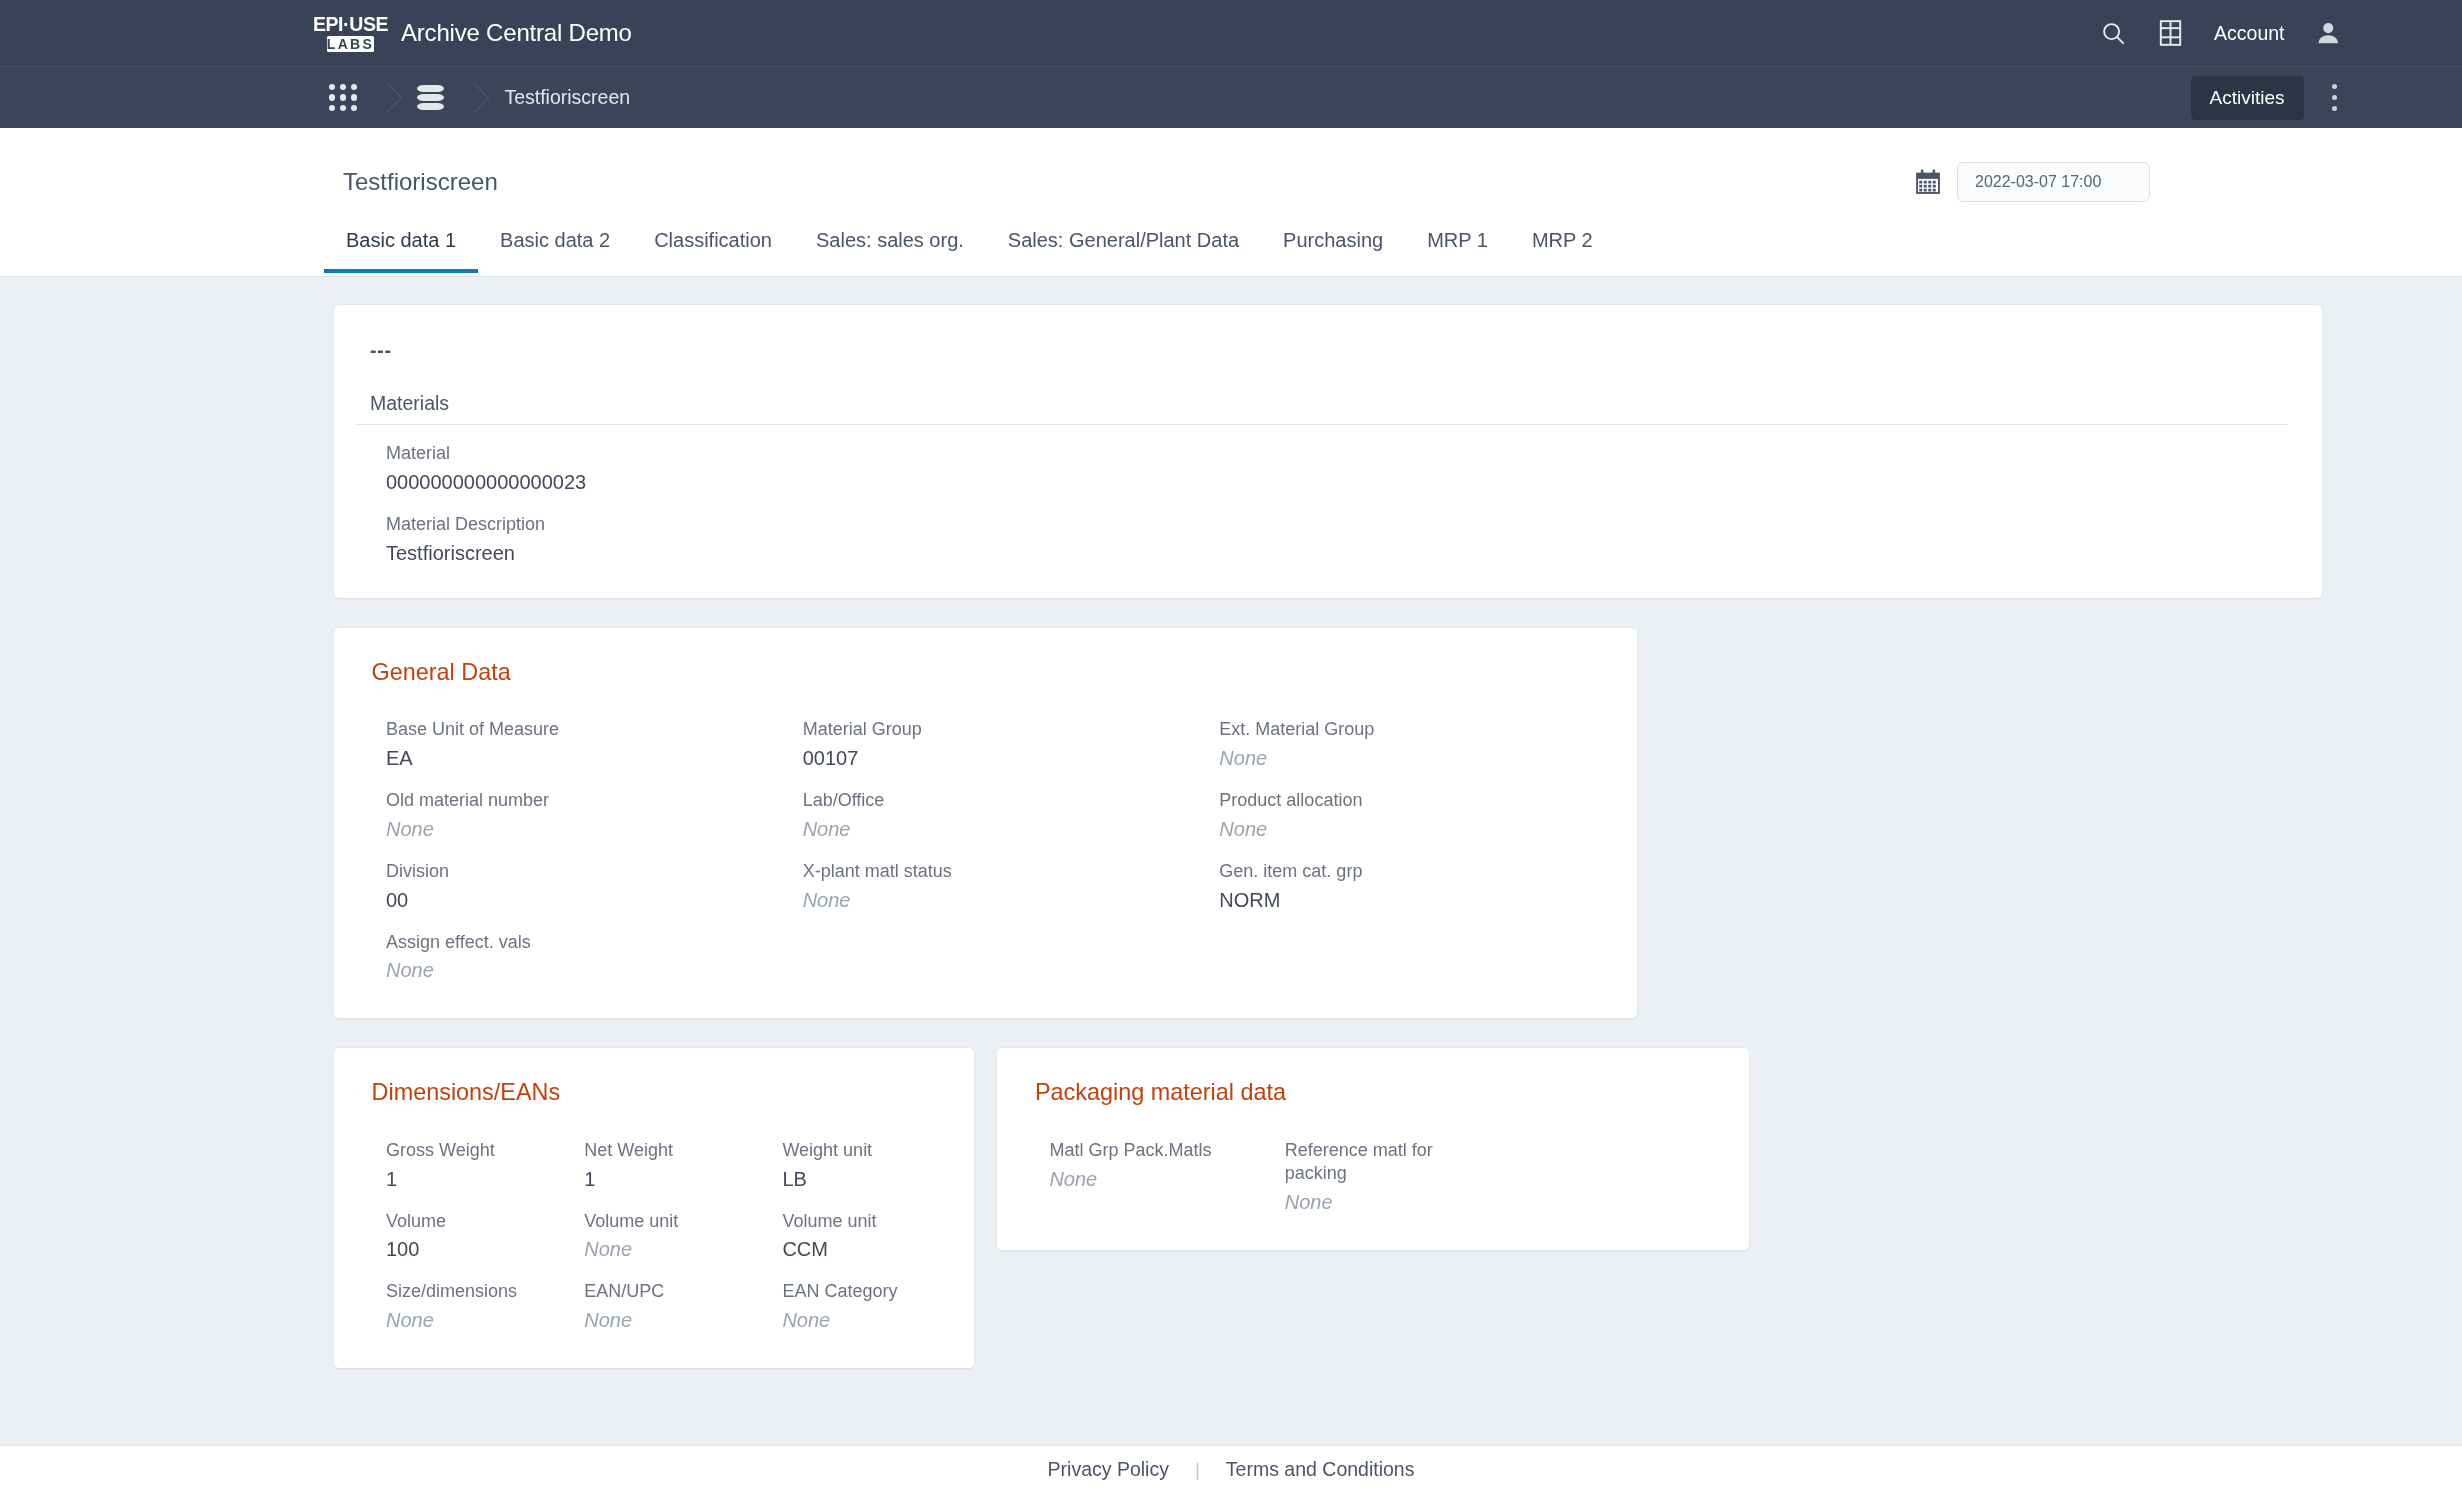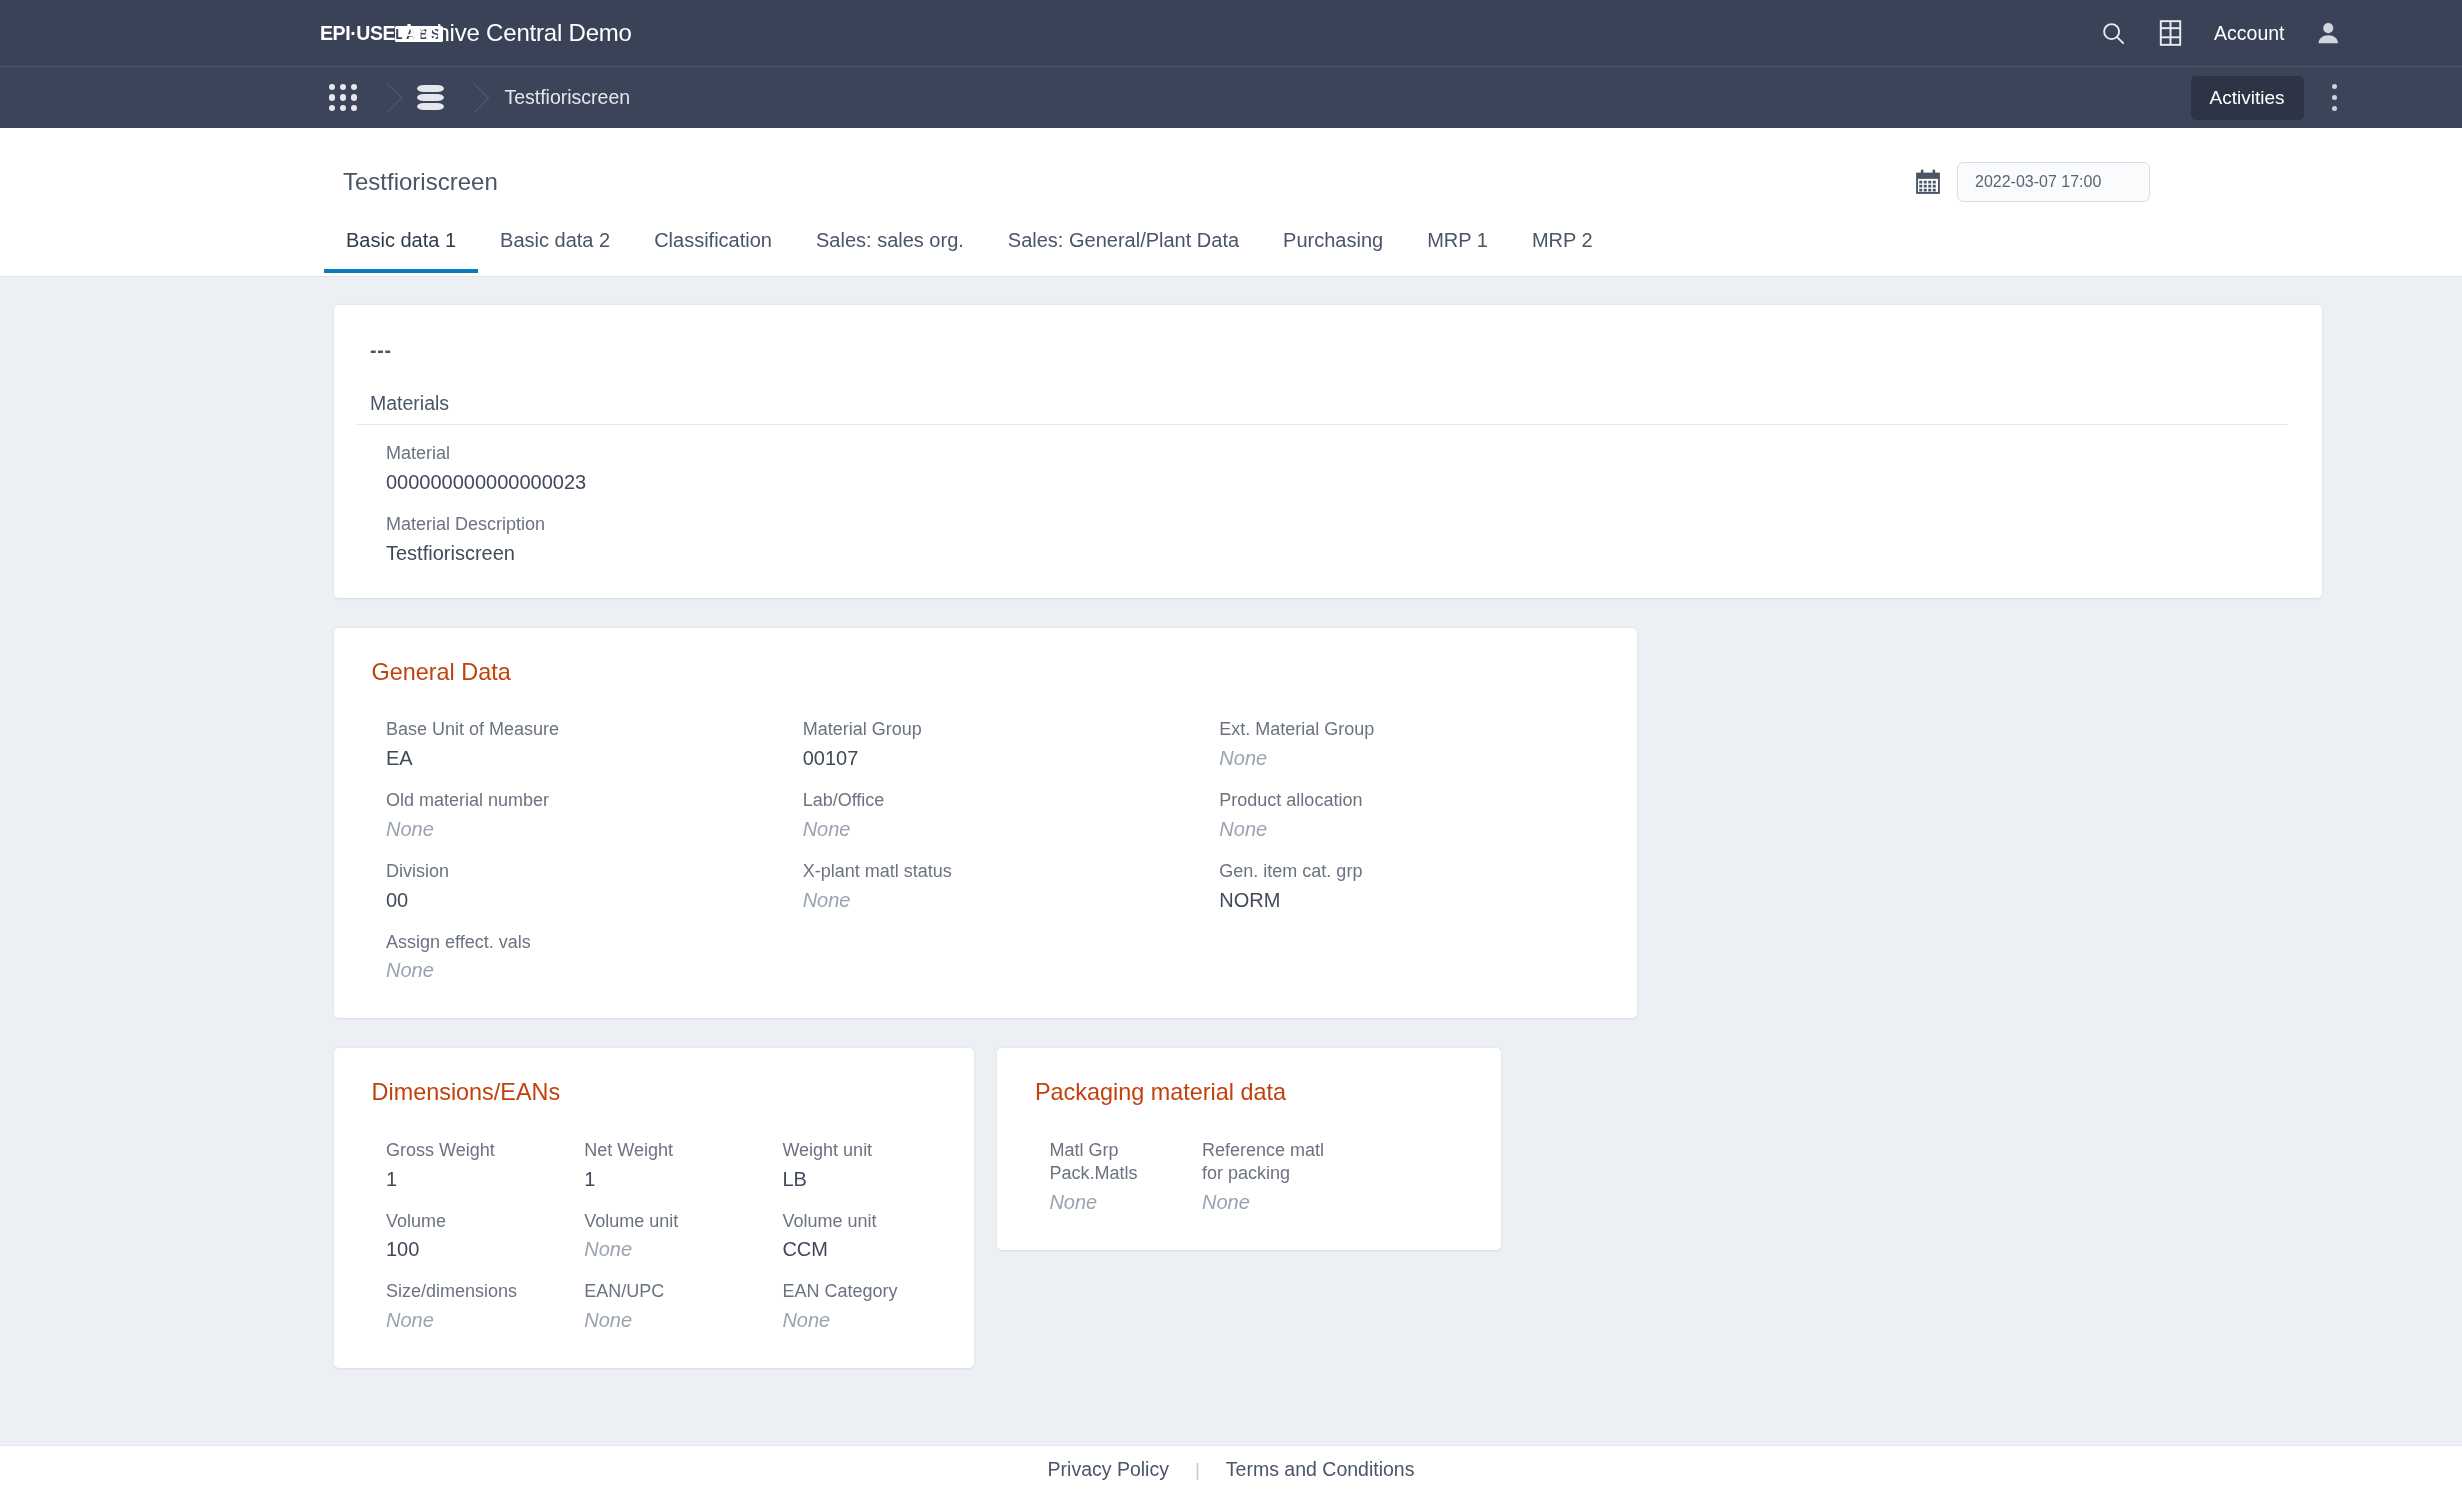--- a/index.html
+++ b/index.html
@@ -28,20 +28,21 @@
     position: relative;
   }
   .shellbar-left {
     display: flex;
     align-items: center;
     margin-left: 320px;
     gap: 20px;
   }
   .logo {
     display: flex;
+    flex-direction: column;
     align-items: center;
     width: 61px;
   }
   .logo-top {
     font-size: 19.5px;
     font-weight: bold;
     letter-spacing: -0.4px;
     color: #ffffff;
     line-height: 20px;
     font-family: "Liberation Sans", sans-serif;
@@ -285,21 +286,21 @@
   .grid3 { display: grid; grid-template-columns: 1fr 1fr 1fr; }
   .grid3-dims { display: grid; grid-template-columns: 1fr 1fr 1fr; }
 
   .cards-row3 {
     margin: 30px 0 0 334px;
     display: flex;
     gap: 23.4px;
     align-items: flex-start;
   }
   .card-dims { width: 640px; padding: 31px 23.4px 34px 22px; }
-  .card-pack { width: 504px; padding: 31px 24px 34px 22px; align-self: flex-start; }
+  .card-pack { width: 752px; padding: 31px 24px 34px 22px; align-self: flex-start; }
 
   
   .footer {
     flex: 0 0 auto;
     background: #ffffff;
     border-top: 0.8px solid #e3e6eb;
     height: 48px;
     display: flex;
     align-items: center;
     justify-content: center;

